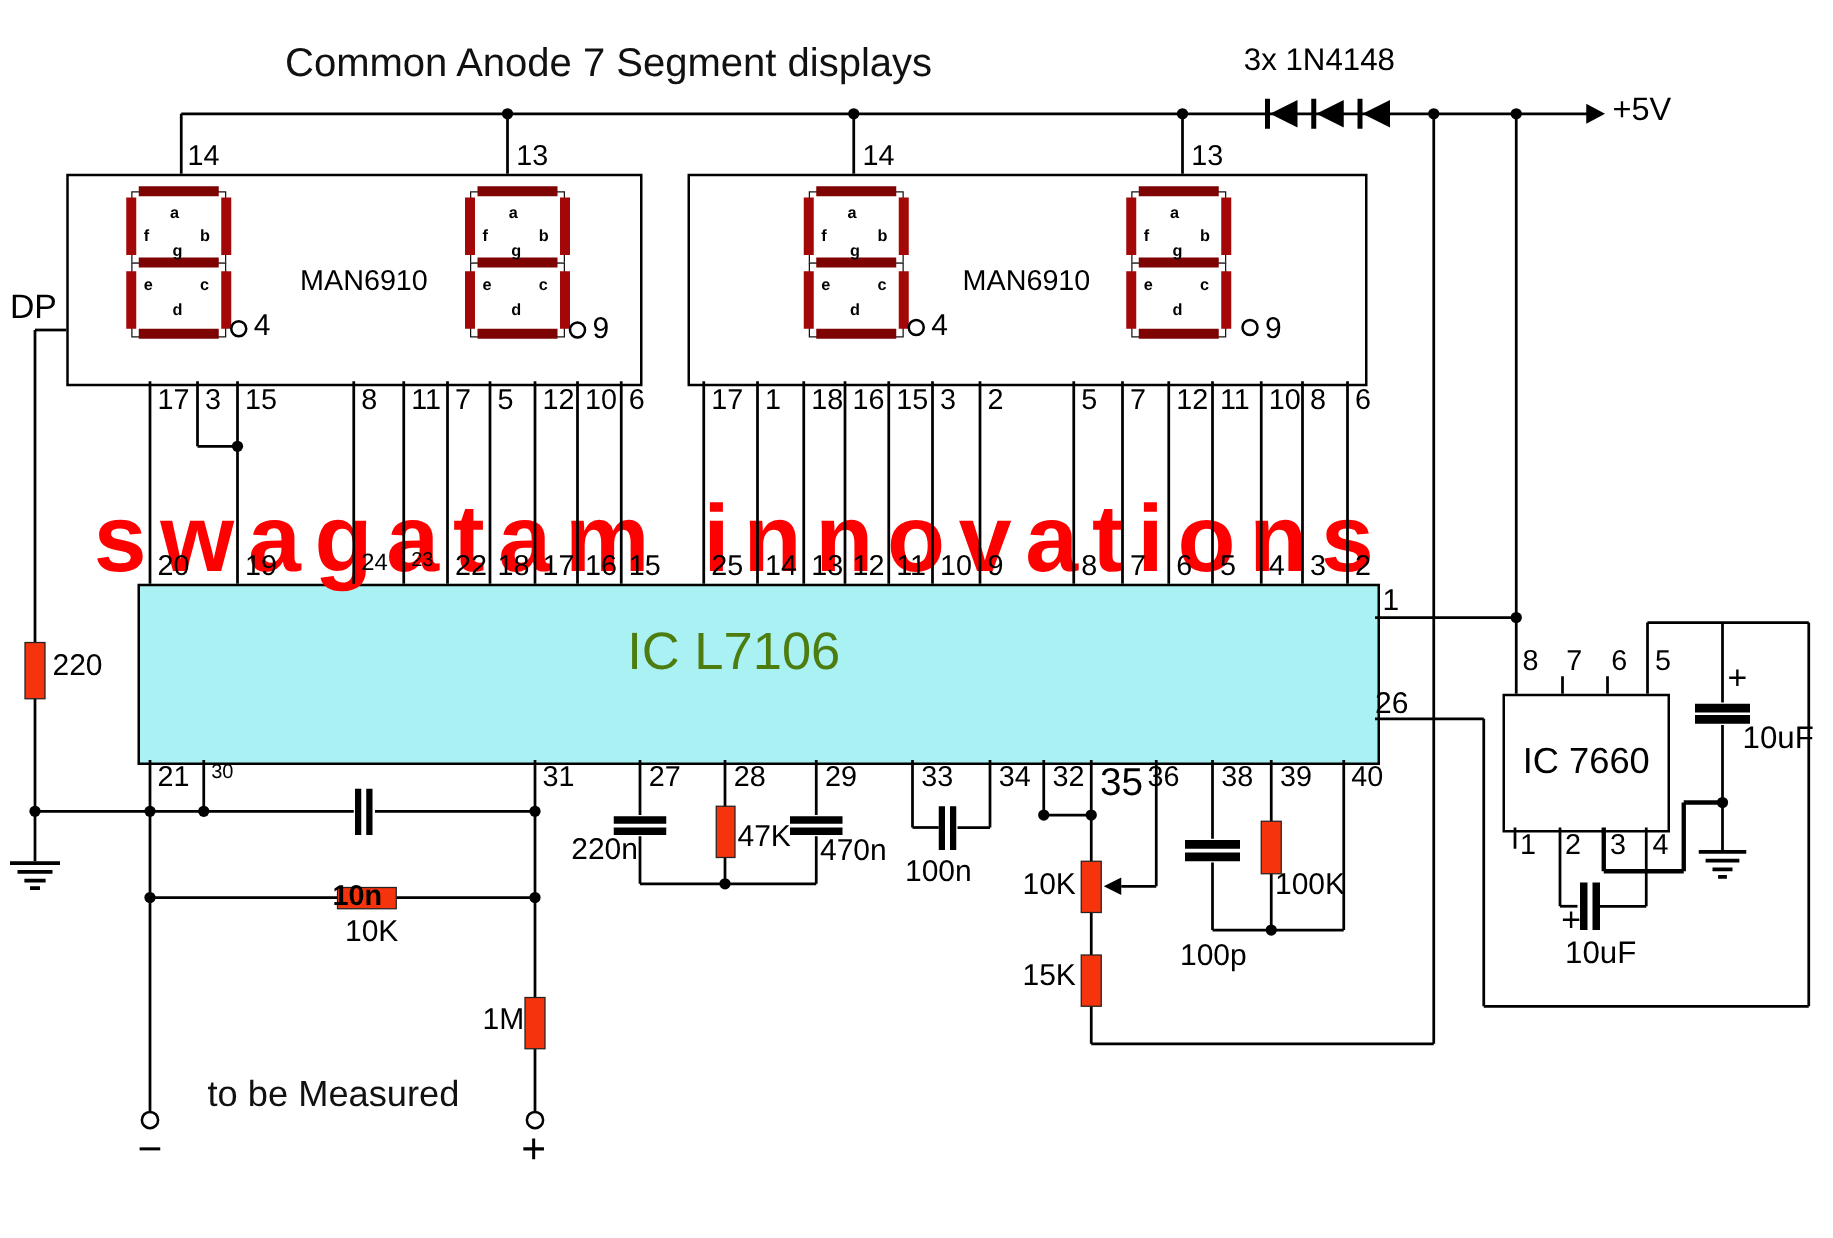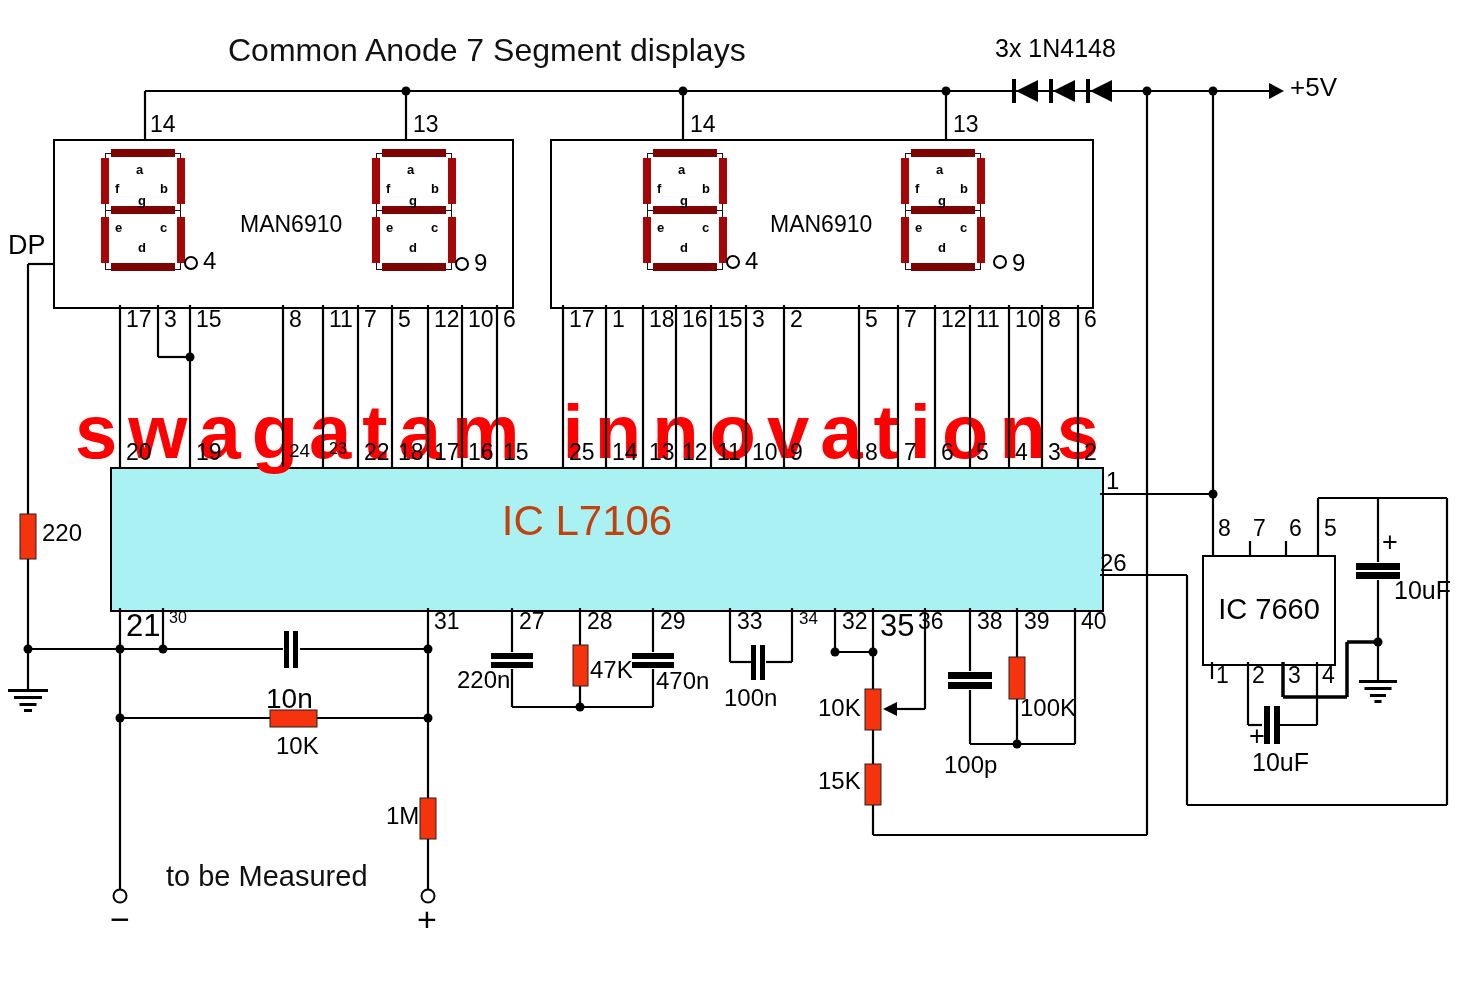--- a/index.html
+++ b/index.html
@@ -1,21 +1,21 @@
 <!DOCTYPE html>
 <html><head>
 <meta charset="utf-8">
 <style>
   html,body{margin:0;padding:0;background:#fff;}
   #stage{position:relative;width:1466px;height:990px;background:#fff;overflow:hidden;
          font-family:"Liberation Sans",sans-serif;margin-top:12px;}
   .box{position:absolute;border:2px solid #000;background:#fff;}
   #ic7106{position:absolute;border:2px solid #000;background:#a9f1f3;}
   #ic7106 .iclabel{position:absolute;left:0;right:40px;top:28px;text-align:center;
-         font-size:42px;color:#c2410c;}
+         font-size:42px;color:#4d7c0f;}
   #ic7660{position:absolute;border:2px solid #000;background:#fff;}
   #ic7660 .iclabel{position:absolute;left:0;right:0;top:36px;text-align:center;font-size:29px;color:#000;}
   #title{position:absolute;left:228px;top:20px;font-size:32px;color:#111;white-space:nowrap;}
   #watermark{position:absolute;left:75px;top:376px;font-size:76px;font-weight:bold;
          letter-spacing:11px;color:#ff0000;white-space:nowrap;}
   .partlbl{position:absolute;font-size:23px;color:#000;white-space:nowrap;}
   .lbl{position:absolute;color:#000;white-space:nowrap;line-height:1;}
   #inputlbl{position:absolute;left:166px;top:846px;font-size:29px;color:#111;line-height:1.25;}
   svg{position:absolute;left:0;top:0;}
   .digit{position:absolute;}
@@ -325,49 +325,49 @@
       <span class="lbl" style="left: 790px; top: 429px; font-size: 23px;">9</span>
       <span class="lbl" style="left: 865px; top: 429px; font-size: 23px;">8</span>
       <span class="lbl" style="left: 904px; top: 429px; font-size: 23px;">7</span>
       <span class="lbl" style="left: 941px; top: 429px; font-size: 23px;">6</span>
       <span class="lbl" style="left: 976px; top: 429px; font-size: 23px;">5</span>
       <span class="lbl" style="left: 1015px; top: 429px; font-size: 23px;">4</span>
       <span class="lbl" style="left: 1048px; top: 429px; font-size: 23px;">3</span>
       <span class="lbl" style="left: 1084px; top: 429px; font-size: 23px;">2</span>
       <span class="lbl" style="left: 1106px; top: 457px; font-size: 24px;">1</span>
       <span class="lbl" style="left: 1100px; top: 539px; font-size: 24px;">26</span>
-      <span class="lbl" style="left: 126px; top: 598px; font-size: 31px;">21</span>
+      <span class="lbl" style="left: 126px; top: 598px; font-size: 23px;">21</span>
       <span class="lbl" style="left: 169px; top: 598px; font-size: 16px;">30</span>
       <span class="lbl" style="left: 434px; top: 598px; font-size: 23px;">31</span>
       <span class="lbl" style="left: 519px; top: 598px; font-size: 23px;">27</span>
       <span class="lbl" style="left: 587px; top: 598px; font-size: 23px;">28</span>
       <span class="lbl" style="left: 660px; top: 598px; font-size: 23px;">29</span>
       <span class="lbl" style="left: 737px; top: 598px; font-size: 23px;">33</span>
-      <span class="lbl" style="left: 799px; top: 598px; font-size: 17px;">34</span>
+      <span class="lbl" style="left: 799px; top: 598px; font-size: 23px;">34</span>
       <span class="lbl" style="left: 842px; top: 598px; font-size: 23px;">32</span>
       <span class="lbl" style="left: 880px; top: 598px; font-size: 31px;">35</span>
       <span class="lbl" style="left: 918px; top: 598px; font-size: 23px;">36</span>
       <span class="lbl" style="left: 977px; top: 598px; font-size: 23px;">38</span>
       <span class="lbl" style="left: 1024px; top: 598px; font-size: 23px;">39</span>
       <span class="lbl" style="left: 1081px; top: 598px; font-size: 23px;">40</span>
       <span class="lbl" style="left: 1218px; top: 505px; font-size: 23px;">8</span>
       <span class="lbl" style="left: 1253px; top: 505px; font-size: 23px;">7</span>
       <span class="lbl" style="left: 1289px; top: 505px; font-size: 23px;">6</span>
       <span class="lbl" style="left: 1324px; top: 505px; font-size: 23px;">5</span>
       <span class="lbl" style="left: 1216px; top: 652px; font-size: 23px;">1</span>
       <span class="lbl" style="left: 1252px; top: 652px; font-size: 23px;">2</span>
       <span class="lbl" style="left: 1288px; top: 652px; font-size: 23px;">3</span>
       <span class="lbl" style="left: 1322px; top: 652px; font-size: 23px;">4</span>
       <span class="lbl" style="left: 995px; top: 24px; font-size: 25px; font-weight: normal;">3x 1N4148</span>
       <span class="lbl" style="left: 1290px; top: 62px; font-size: 26px; font-weight: normal;">+5V</span>
       <span class="lbl" style="left: 8px; top: 220px; font-size: 27px;">DP</span>
       <span class="lbl" style="left: 110px; top: 890px; font-size: 34px;">−</span>
       <span class="lbl" style="left: 417px; top: 890px; font-size: 34px;">+</span>
       <span class="lbl" style="left: 42px; top: 509px; font-size: 24px; font-weight: normal;">220</span>
-      <span class="lbl" style="left: 266px; top: 673px; font-size: 28px; font-weight: normal;">10n</span>
+      <span class="lbl" style="left: 266px; top: 693px; font-size: 23px; font-weight: bold;">10n</span>
       <span class="lbl" style="left: 276px; top: 722px; font-size: 24px; font-weight: normal;">10K</span>
       <span class="lbl" style="left: 386px; top: 792px; font-size: 24px; font-weight: normal;">1M</span>
       <span class="lbl" style="left: 457px; top: 656px; font-size: 24px; font-weight: normal;">220n</span>
       <span class="lbl" style="left: 590px; top: 646px; font-size: 24px; font-weight: normal;">47K</span>
       <span class="lbl" style="left: 656px; top: 657px; font-size: 24px; font-weight: normal;">470n</span>
       <span class="lbl" style="left: 724px; top: 674px; font-size: 24px; font-weight: normal;">100n</span>
       <span class="lbl" style="left: 818px; top: 684px; font-size: 24px; font-weight: normal;">10K</span>
       <span class="lbl" style="left: 818px; top: 757px; font-size: 24px; font-weight: normal;">15K</span>
       <span class="lbl" style="left: 944px; top: 741px; font-size: 24px; font-weight: normal;">100p</span>
       <span class="lbl" style="left: 1020px; top: 684px; font-size: 24px; font-weight: normal;">100K</span>

